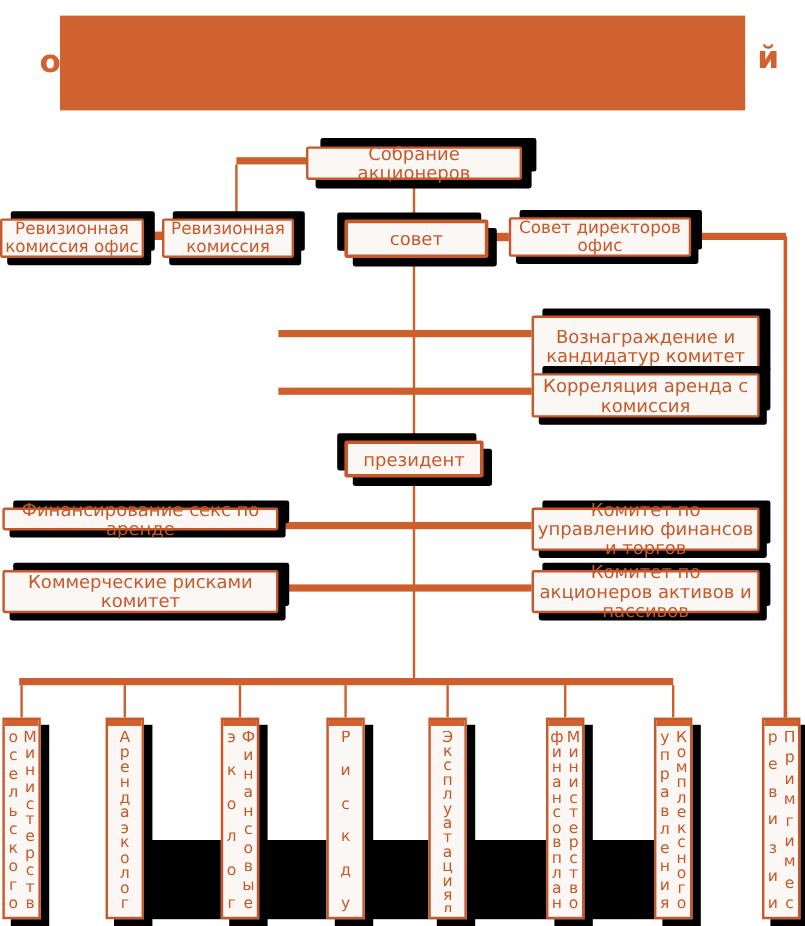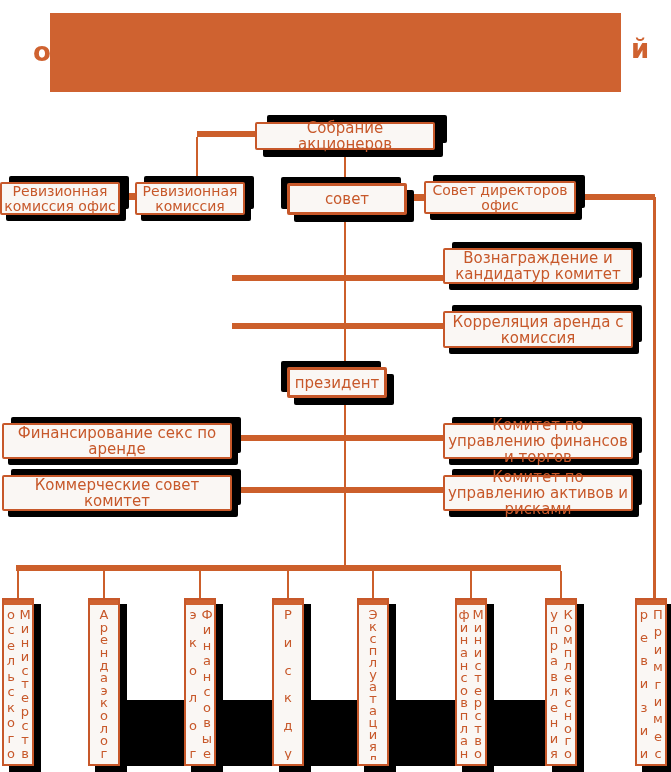--- a/index.html
+++ b/index.html
@@ -76,29 +76,29 @@
 
   <div class="hline" style="left:16px;top:565px;width:545px;height:6px;"></div>
 
   <div class="obox" style="left:255px;top:122px;width:180px;height:28px;box-shadow:8px 7px 0 var(--shadow),12px -7px 0 var(--shadow);">Собрание акционеров</div>
 
   <div class="obox" style="left:0px;top:182px;width:120px;height:33px;font-size:14px;line-height:15px;">Ревизионная комиссия офис</div>
   <div class="obox" style="left:135px;top:182px;width:110px;height:33px;font-size:14px;line-height:15px;">Ревизионная комиссия</div>
   <div class="obox center" style="left:287px;top:183px;width:120px;height:32px;">совет</div>
   <div class="obox" style="left:424px;top:181px;width:152px;height:33px;font-size:14px;line-height:15px;text-align:center;">Совет директоров офис</div>
 
-  <div class="obox" style="left:443px;top:248px;width:190px;height:36px;">Вознаграждение и кандидатур комитет</div>
+  <div class="obox" style="left:443px;top:263px;width:190px;height:52px;">Вознаграждение и кандидатур комитет</div>
   <div class="obox" style="left:443px;top:311px;width:190px;height:37px;">Корреляция аренда с комиссия</div>
 
-  <div class="obox center" style="left:287px;top:367px;width:100px;height:31px;">президент</div>
-
-  <div class="obox" style="left:2px;top:423px;width:230px;height:36px;text-align:center;">Финансирование секс по аренде</div>
-  <div class="obox" style="left:2px;top:475px;width:230px;height:36px;">Коммерческие совет комитет</div>
+  <div class="obox center" style="left:287px;top:367px;width:116px;height:31px;">президент</div>
+
+  <div class="obox" style="left:2px;top:423px;width:230px;height:19px;text-align:center;">Финансирование секс по аренде</div>
+  <div class="obox" style="left:2px;top:475px;width:230px;height:36px;">Коммерческие рисками комитет</div>
   <div class="obox" style="left:443px;top:423px;width:190px;height:36px;">Комитет по управлению финансов и торгов</div>
-  <div class="obox" style="left:443px;top:475px;width:190px;height:36px;">Комитет по управлению активов и рисками</div>
+  <div class="obox" style="left:443px;top:475px;width:190px;height:36px;">Комитет по акционеров активов и пассивов</div>
 
   <div class="blackband"></div>
   <div>
       <div class="vline drop" style="left: 17px;"></div>
       <div class="dept" style="left: 2px;">
         <div class="cap"></div>
         <div class="cols">
           <div class="vcol">
             <span>М</span>
             <span>и</span>

